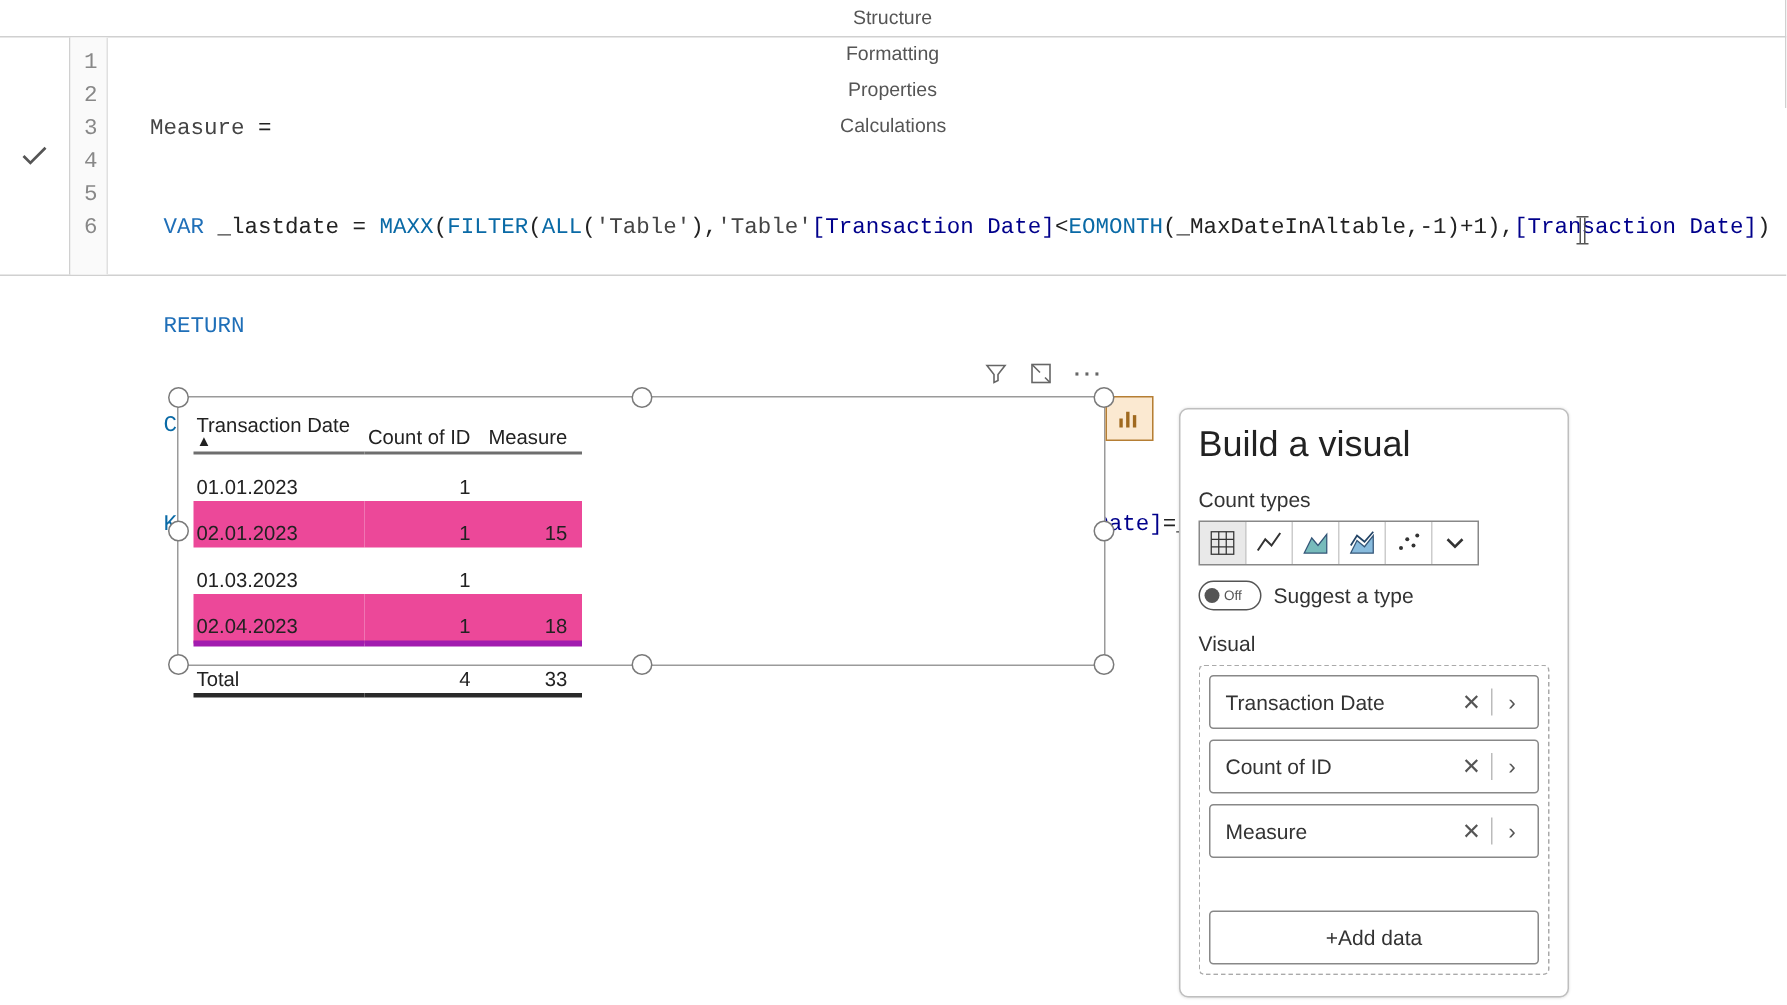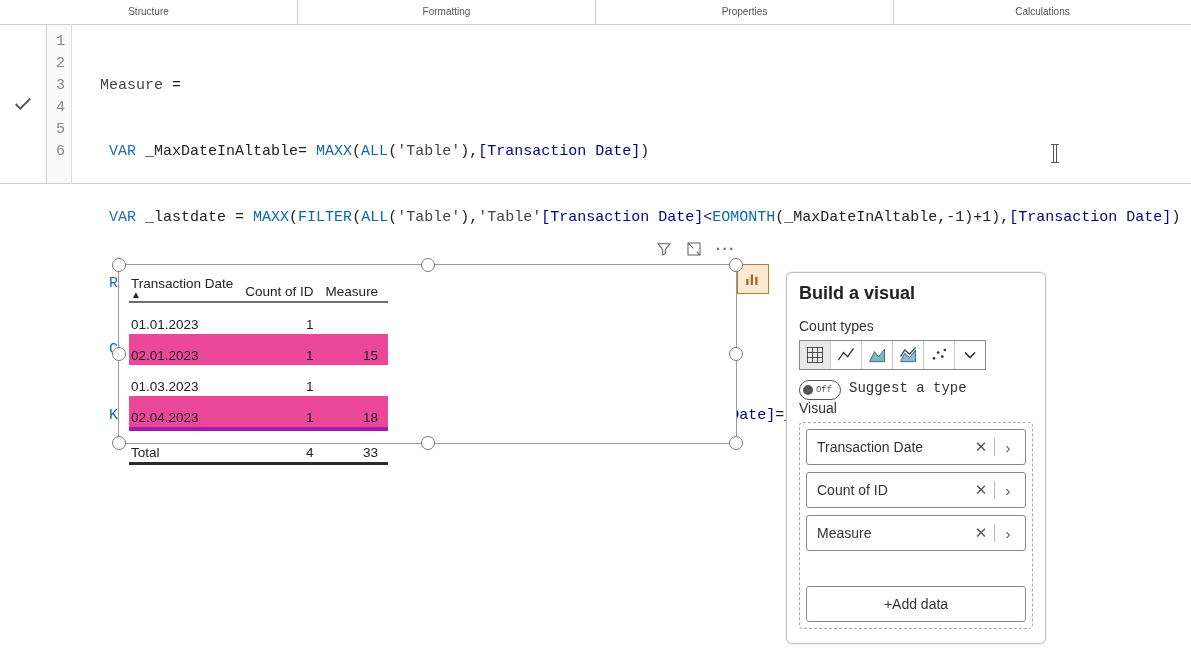--- a/index.html
+++ b/index.html
@@ -13,22 +13,23 @@
     background: #fff;
     overflow: hidden;
   }
 
   
   .ribbon {
     display: flex;
     height: 24px;
     border-bottom: 1px solid #d0d0d0;
     align-items: stretch;
-    font-size: 10px;
+    font-size: 13px;
     color: #555;
+    flex-direction: column;
   }
   .ribbon .tab {
     flex: 1;
     text-align: center;
     line-height: 24px;
     border-right: 1px solid #d0d0d0;
     cursor: pointer;
   }
   .ribbon .tab:last-child { border-right: none; }
 
@@ -185,22 +186,22 @@
     top: 88px;
     width: 234px;
     border: 1px solid #bfbfbf;
     border-radius: 6px;
     padding: 10px 12px 14px 12px;
     background: #fff;
     box-shadow: 0 0 2px rgba(0,0,0,.15);
   }
   .pane h2 {
     margin: 0 0 14px 0;
-    font-size: 18px;
-    font-weight: 700;
+    font-size: 24px;
+    font-weight: 400;
   }
   .pane .section-label {
     font-size: 14px;
     color: #333;
     margin-bottom: 6px;
   }
   .vis-types {
     display: flex;
     gap: 0;
     border: 1px solid #888;
@@ -210,22 +211,22 @@
   .vis-types .cell {
     width: 30px; height: 28px;
     display:flex;align-items:center;justify-content:center;
     border-right:1px solid #ccc;
     cursor:pointer;
   }
   .vis-types .cell:last-child{border-right:none;}
   .vis-types .cell.sel { background:#e9e9e9; }
   .vis-types svg{width:20px;height:20px;}
   .suggest-row {
-    display:flex;gap:8px;
-    font-size:14px;color:#333;font-family:Liberation Mono, monospace;
+    display:flex;align-items:center;gap:8px;
+    font-size:14px;color:#333;margin-bottom:14px;
   }
   .toggle {
     width:34px;height:18px;border:1px solid #555;border-radius:10px;
     display:flex;align-items:center;padding:0 3px;gap:3px;
     font-size:9px;color:#555;background:#fff;cursor:pointer;
   }
   .toggle .knob{width:10px;height:10px;border-radius:50%;background:#555;}
   .field-well {
     border:1px dashed #aaa;border-radius:4px;padding:6px;
     display:flex;flex-direction:column;gap:7px;
@@ -270,21 +271,20 @@
     <div class="gutter">
       <div>1</div>
         <div>2</div>
         <div>3</div>
         <div>4</div>
         <div>5</div>
         <div>6</div>
     </div>
     <div class="code">
       <div><span class="tok-tbl">Measure</span><span> = </span></div>
-      <div> <span class="tok-kw">VAR</span><span> _MaxDateInAltable</span><span>= </span><span class="tok-fn">MAXX</span><span>(</span><span class="tok-fn">ALL</span><span>(</span><span class="tok-tbl">'Table'</span><span>),</span><span class="tok-col">[Transaction Date]</span><span>)</span></div>
       <div> <span class="tok-kw">VAR</span><span> _lastdate </span><span>= </span><span class="tok-fn">MAXX</span><span>(</span><span class="tok-fn">FILTER</span><span>(</span><span class="tok-fn">ALL</span><span>(</span><span class="tok-tbl">'Table'</span><span>),</span><span class="tok-tbl">'Table'</span><span class="tok-col">[Transaction Date]</span><span>&lt;</span><span class="tok-fn">EOMONTH</span><span>(</span><span>_MaxDateInAltable</span><span>,-1)+1),</span><span class="tok-col">[Transaction Date]</span><span>)</span></div>
       <div> <span class="tok-kw">RETURN</span></div>
       <div> <span class="tok-fn">CALCULATE</span><span>(</span><span class="tok-fn">SUM</span><span>(</span><span class="tok-tbl">'Table'</span><span class="tok-col">[Quantity]</span><span>),</span></div>
       <div> <span class="tok-fn">KEEPFILTERS</span><span>(</span><span class="tok-tbl">'Table'</span><span class="tok-col">[Transaction Date]</span><span>=</span><span>_lastdate</span><span>||</span><span class="tok-tbl">'Table'</span><span class="tok-col">[Transaction Date]</span><span>=</span><span>_MaxDateInAltable</span><span>))</span></div>
     </div>
     <div class="caret"></div>
   </div>
 </div>
 
 <div class="canvas">

